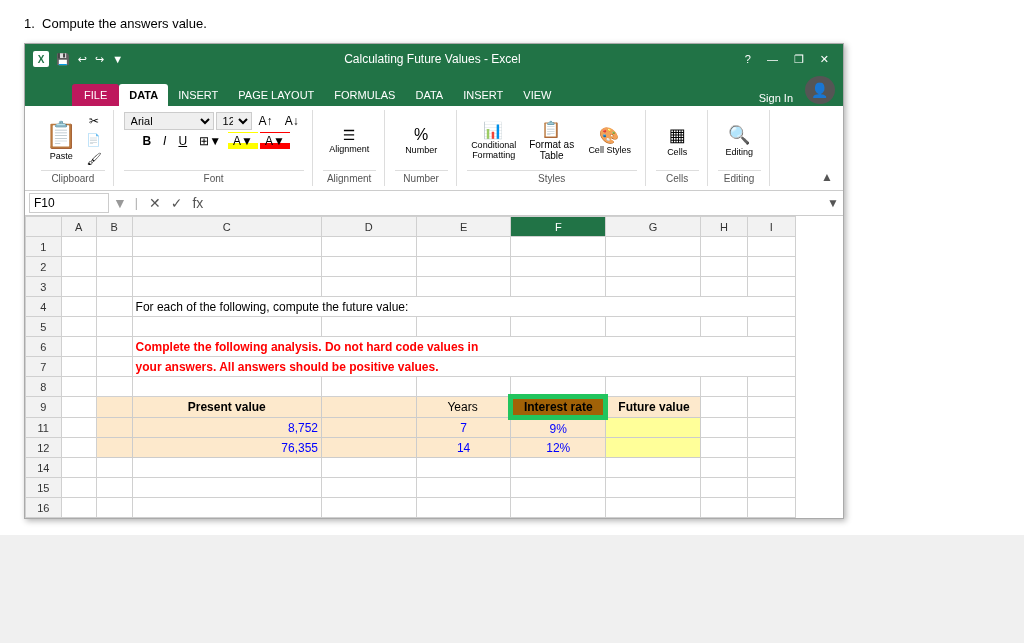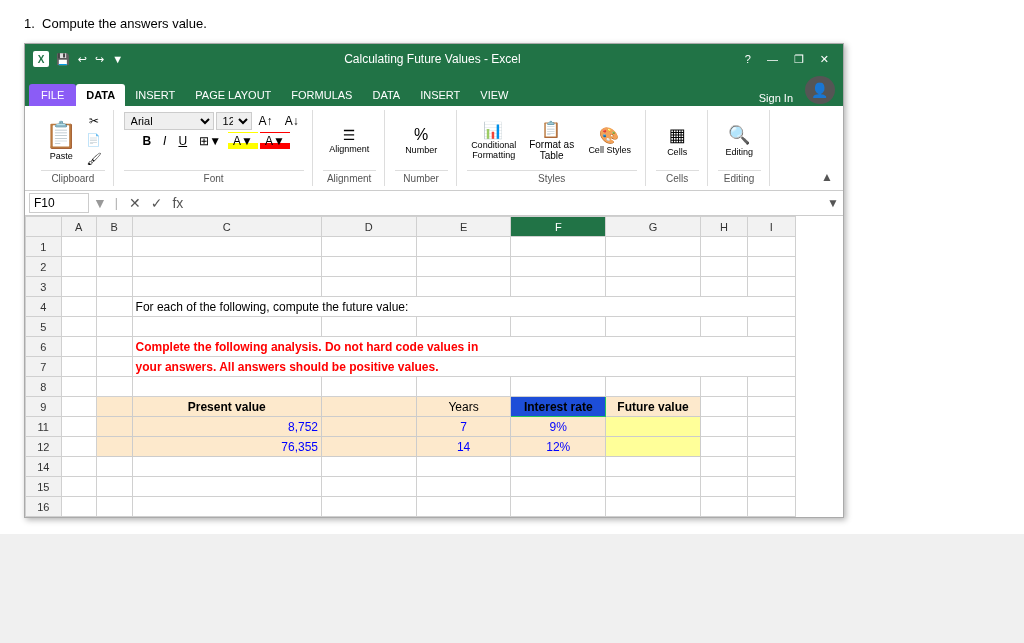--- a/index.html
+++ b/index.html
@@ -17,21 +17,21 @@
     .title-bar-title { color: white; font-size: 12px; flex: 1; text-align: center; }
     .title-bar-controls { display: flex; gap: 4px; align-items: center; }
     .title-bar-btn { color: white; font-size: 11px; cursor: pointer; padding: 2px 6px; }
     .quick-access { display: flex; gap: 2px; align-items: center; }
     .qa-btn { color: white; font-size: 11px; padding: 2px 3px; cursor: pointer; }
 
     
     .ribbon-tabs { background: #217346; display: flex; align-items: flex-end; padding: 0 4px; }
     .ribbon-tab { padding: 5px 10px; font-size: 11px; cursor: pointer; color: white; border-radius: 3px 3px 0 0; }
     .ribbon-tab.active { background: white; color: #000; font-weight: bold; }
-    .ribbon-tab.file { background: #8b5cf6; color: white; padding: 5px 12px; }
+    .ribbon-tab.file { background: #be185d; color: white; padding: 5px 12px; margin-left: 43px; }
 
     
     .ribbon { background: white; border-bottom: 1px solid #ccc; padding: 4px 8px; display: flex; gap: 2px; align-items: stretch; min-height: 80px; }
     .ribbon-group { display: flex; flex-direction: column; align-items: center; border-right: 1px solid #ddd; padding: 2px 8px; min-width: 60px; }
     .ribbon-group-content { display: flex; align-items: center; gap: 2px; flex: 1; }
     .ribbon-group-label { font-size: 10px; color: #555; margin-top: 2px; border-top: 1px solid #ddd; width: 100%; text-align: center; padding-top: 2px; }
     .ribbon-btn { display: flex; flex-direction: column; align-items: center; justify-content: center; cursor: pointer; padding: 2px 4px; border-radius: 2px; min-width: 28px; }
     .ribbon-btn .btn-label { font-size: 9px; margin-top: 1px; }
     .ribbon-btn-small { display: flex; align-items: center; justify-content: center; cursor: pointer; padding: 2px 3px; border-radius: 2px; font-size: 12px; }
 
@@ -45,21 +45,21 @@
     .font-row2 { display: flex; align-items: center; gap: 2px; }
     .font-select { font-size: 11px; border: 1px solid #ccc; padding: 1px 2px; width: 90px; }
     .font-size-select { font-size: 11px; border: 1px solid #ccc; padding: 1px 2px; width: 36px; }
     .font-btn { font-size: 12px; padding: 1px 4px; cursor: pointer; border: 1px solid transparent; }
     .font-btn-b { font-weight: bold; }
     .font-btn-i { font-style: italic; }
     .font-btn-u { text-decoration: underline; }
 
     
     .formula-bar { display: flex; align-items: center; border-bottom: 1px solid #ccc; padding: 2px 4px; gap: 4px; background: white; }
-    .name-box { width: 60px; border: 1px solid #ccc; padding: 2px 4px; font-size: 12px; }
+    .name-box { width: 80px; border: 1px solid #ccc; padding: 2px 4px; font-size: 12px; }
     .formula-icon-btn { cursor: pointer; font-size: 14px; padding: 0 3px; color: #555; }
     .formula-input { flex: 1; border: none; outline: none; font-size: 12px; padding: 2px; }
 
     
     .spreadsheet { overflow: auto; }
 
     table.grid { border-collapse: collapse; width: 100%; table-layout: fixed; }
     table.grid th, table.grid td { border: 1px solid #d0d0d0; padding: 1px 3px; font-size: 12px; height: 20px; overflow: hidden; white-space: nowrap; }
     table.grid th { background: #f2f2f2; text-align: center; font-weight: normal; color: #333; font-size: 11px; }
     table.grid th.row-header { width: 30px; background: #f2f2f2; }
@@ -361,21 +361,21 @@
             <td></td>
           </tr>
 
           <tr>
             <td class="row-num">9</td>
             <td></td>
             <td style="background:#fde9cc;border:1px solid #ccc;"></td>
             <td style="background:#fde9cc;border:1px solid #ccc;text-align:center;font-weight:bold;">Present value</td>
             <td style="background:#fde9cc;border:1px solid #ccc;"></td>
             <td style="background:#fde9cc;border:1px solid #ccc;text-align:center;font-weight:normal;">Years</td>
-            <td style="background:#1d4ed8;border:1px solid #22c55e;text-align:center;font-weight:bold;">Interest rate</td>
+            <td style="background:#a16207;border:5px solid #22c55e;text-align:center;font-weight:bold;">Interest rate</td>
             <td style="background:#fde9cc;border:1px solid #ccc;text-align:center;font-weight:bold;">Future value</td>
             <td></td>
             <td></td>
           </tr>
 
 
           <tr>
             <td class="row-num">11</td>
             <td></td>
             <td style="background:#fde9cc;border:1px solid #ccc;"></td>

